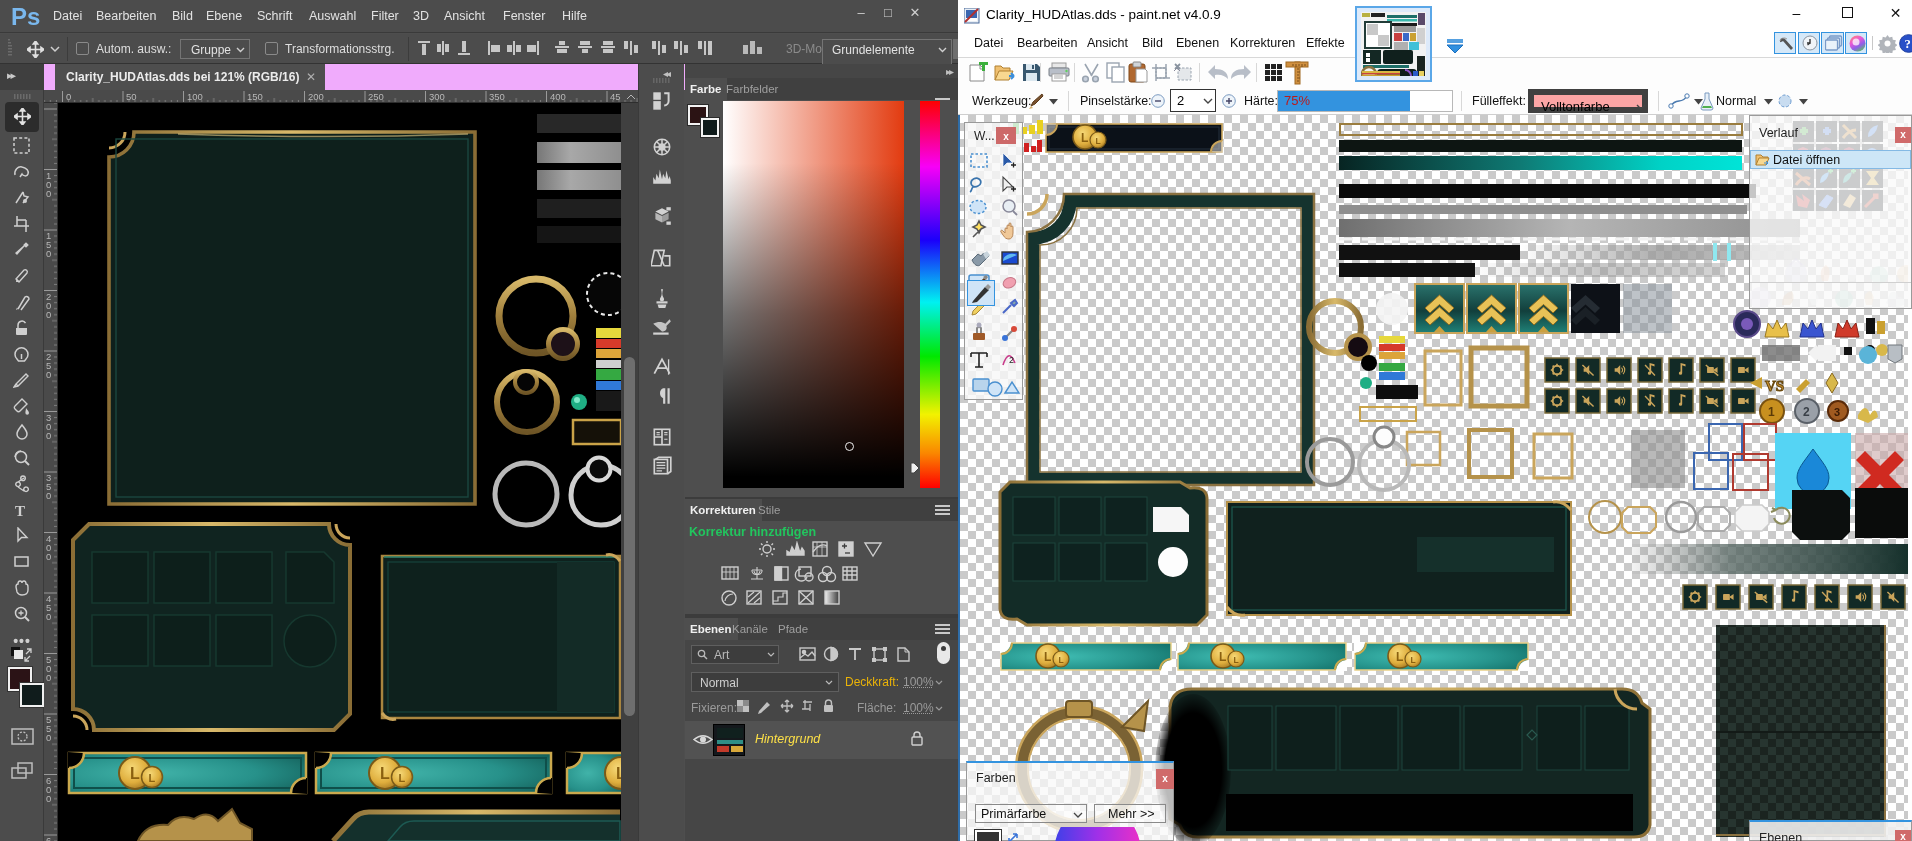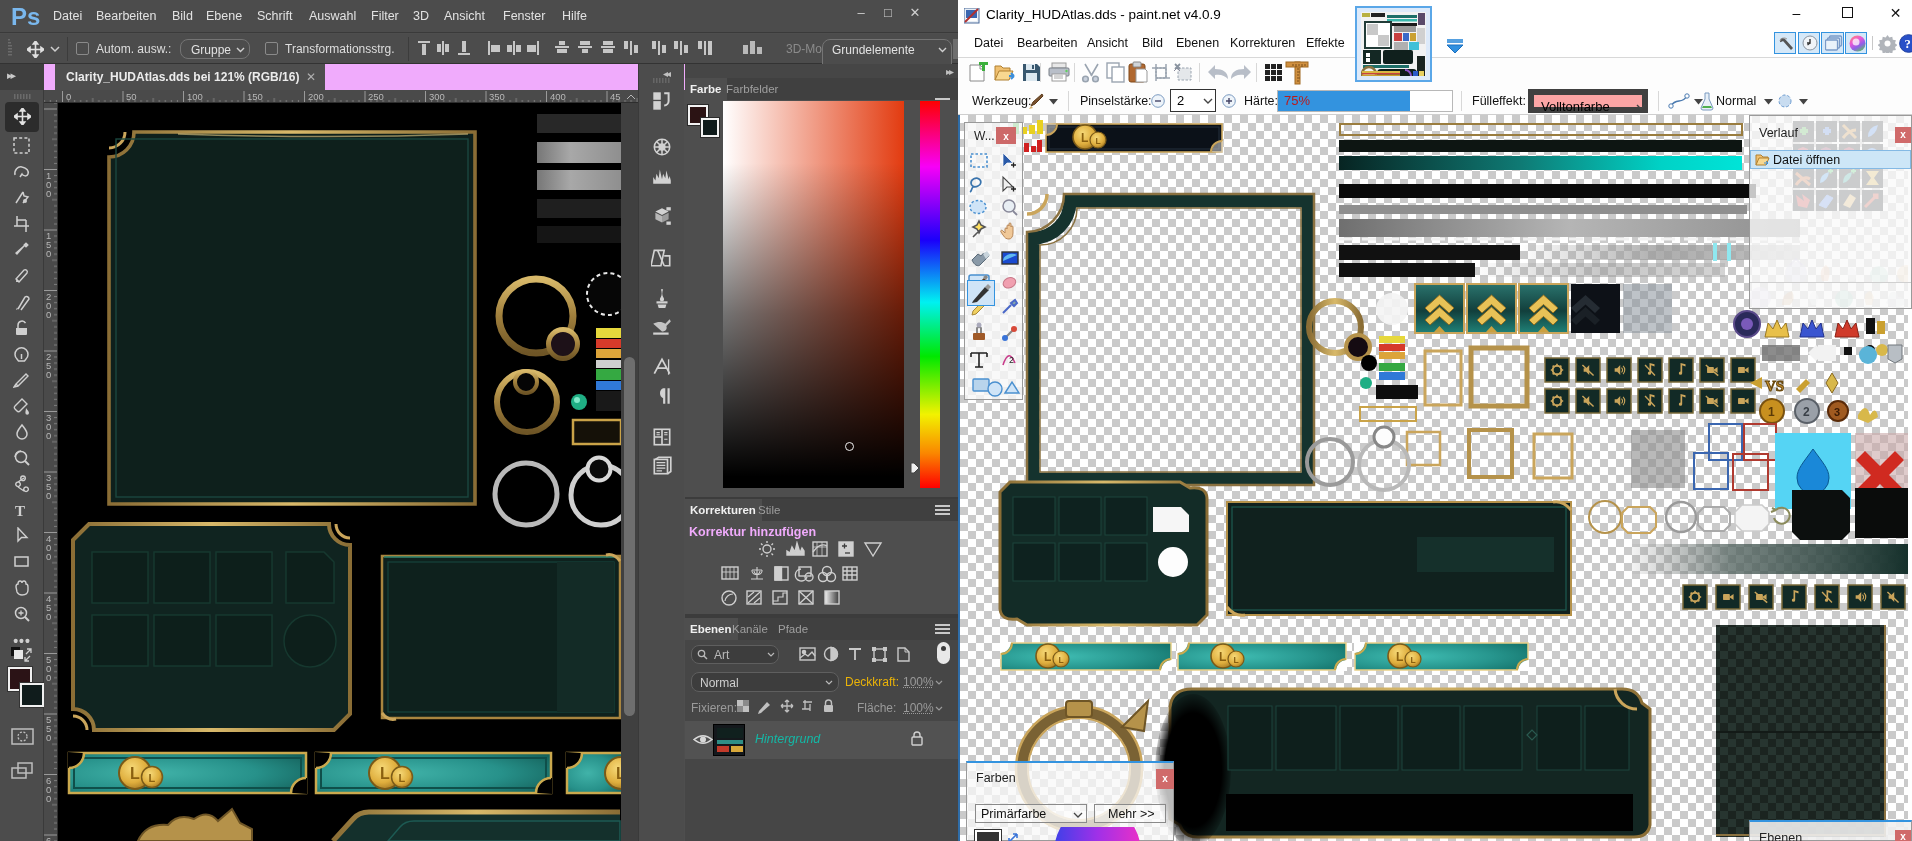--- a/index.html
+++ b/index.html
@@ -9,21 +9,21 @@
 
 #ps { position:absolute; left:0; top:0; width:958px; height:841px; background:#4e4e4e; }
 #ps .menubar { position:absolute; left:0; top:0; width:958px; height:33px; background:#4c4c4c; border-bottom:1px solid #3a3a3a; }
 #ps .menubar .mi { position:absolute; top:9px; font-size:12.5px; color:#e2e2e2; }
 .pslogo { position:absolute; left:11px; top:3px; width:36px; height:27px; color:#7ab8ee; font-weight:bold; font-size:24px; }
 .winbtn { position:absolute; top:4px; width:20px; height:18px; color:#cfcfcf; font-size:13px; text-align:center; line-height:18px; }
 #ps .optbar { position:absolute; left:0; top:34px; width:958px; height:30px; background:#4c4c4c; border-bottom:1px solid #333; }
 #ps .optbar .lbl { position:absolute; top:8px; font-size:12px; color:#dedede; }
 .cb { position:absolute; top:8px; width:13px; height:13px; border:1px solid #8a8a8a; border-radius:2px; background:#4c4c4c; }
 .vsep { position:absolute; top:3px; height:24px; width:1px; background:#3c3c3c; }
-.drop { position:absolute; background:#4c4c4c; border:1px solid #747474; border-radius:8px; color:#e2e2e2; font-size:12px; }
+.drop { position:absolute; background:#4c4c4c; border:1px solid #747474; border-radius:0; color:#e2e2e2; font-size:12px; }
 
 #ps .tabbar { position:absolute; left:44px; top:64px; width:914px; height:26px; background:#f0abfc; }
 #ps .tab { position:absolute; left:11px; top:0; height:26px; background:#4e4e4e; color:#ececec; font-size:12px; padding:6px 9px 0 11px; }
 #ps .tbl { position:absolute; left:0; top:64px; width:44px; height:26px; background:#3f3f3f; color:#c9c9c9; }
 
 #ps .toolbox { position:absolute; left:0; top:90px; width:44px; height:751px; background:#4c4c4c; border-right:1px solid #3a3a3a; }
 .tool { position:absolute; left:12px; width:20px; height:20px; color:#cfcfcf; font-size:14px; text-align:center; line-height:20px; }
 
 .hruler { position:absolute; left:44px; top:90px; width:594px; height:13px; background:#4a4a4a; border-bottom:1px solid #2e2e2e; overflow:hidden; }
 .vruler { position:absolute; left:44px; top:103px; width:14px; height:738px; background:#4a4a4a; border-right:1px solid #2e2e2e; overflow:hidden; }
@@ -610,21 +610,21 @@
     <svg class="abs" style="left:224px;top:398px" width="10" height="12">
           <path d="M2 1 h3 l5 5 -5 5 h-3z" fill="#f0f0f0" stroke="#444"></path>
         </svg>
   </div>
   <div class="panel" style="top:499px;height:115px">
     <div class="ptabbar">
       <div class="ptab on" style="left:0">Korrekturen</div>
       <div class="ptab" style="left:68px">Stile</div>
       <div class="hamb" style="top:6px"></div>
     </div>
-    <div class="abs" style="left:4px;top:26px;font-size:12.5px;font-weight:bold;color:#f0abfc">Korrektur hinzufügen</div>
+    <div class="abs" style="left:4px;top:26px;font-size:12.5px;font-weight:bold;color:#22c55e">Korrektur hinzufügen</div>
     <svg class="abs" style="left:36px;top:42px" width="210" height="66" viewBox="0 0 210 66">
       <g fill="none" stroke="#cfcfcf" stroke-width="1.4">
         <circle cx="46" cy="8" r="4"></circle>
             <path d="M46 0v2M46 14v2M38 8h2M52 8h2M40 2.5l1.5 1.5M50.5 12.5l1.5 1.5M52 2.5 50.5 4M41.5 12.5 40 14"></path>
         <path d="M66 14 v-4 l3 2 2-6 3 5 2-9 3 10 2-5 2 3 v4z" fill="#cfcfcf"></path>
         <rect x="92" y="1" width="14" height="14"></rect>
             <path d="M92 11 q7 -10 14 -6"></path>
             <path d="M96 1v14M101 1v14M92 6h14" stroke-width="0.8"></path>
         <rect x="118" y="1" width="14" height="14" fill="#cfcfcf"></rect>
             <path d="M121 5h5M123.5 2.5v5" stroke="#3c3c3c" stroke-width="1.3"></path>
@@ -736,21 +736,21 @@
     <svg class="abs" style="left:8px;top:115px" width="20" height="13">
           <path d="M1 6.5 Q10 -1 19 6.5 Q10 14 1 6.5z" fill="none" stroke="#d8d8d8" stroke-width="1.5"></path>
           <circle cx="10" cy="6.5" r="3" fill="#d8d8d8"></circle>
         </svg>
     <div class="abs" style="left:28px;top:106px;width:32px;height:32px;background:#14181c;border:1px solid #000">
       <div class="abs" style="left:3px;top:3px;width:26px;height:10px;background:#10201e"></div>
       <div class="abs" style="left:3px;top:15px;width:26px;height:4px;background:#2f8e86"></div>
       <div class="abs" style="left:3px;top:21px;width:12px;height:6px;background:#c23a2a"></div>
       <div class="abs" style="left:17px;top:21px;width:12px;height:6px;background:#d8a83a"></div>
     </div>
-    <div class="abs" style="left:70px;top:114px;font-size:12.5px;font-style:italic;color:#14b8a6">Hintergrund</div>
+    <div class="abs" style="left:70px;top:114px;font-size:12.5px;font-style:italic;color:#fde047">Hintergrund</div>
     <svg class="abs" style="left:225px;top:112px" width="14" height="16">
           <rect x="2" y="7" width="10" height="8" rx="1" fill="none" stroke="#d0d0d0" stroke-width="1.4"></rect>
           <path d="M4 7 V5 a3 3 0 0 1 6 0 v2" fill="none" stroke="#d0d0d0" stroke-width="1.4"></path>
         </svg>
   </div>
 </div>
 <div id="pdn">
   <div class="abs" style="left:0;top:0;width:954px;height:2px;background:#3f3f3f"></div>
   <div class="abs" style="left:0;top:0;width:2px;height:841px;background:#2f6da8"></div>
   <div class="titlebar">

